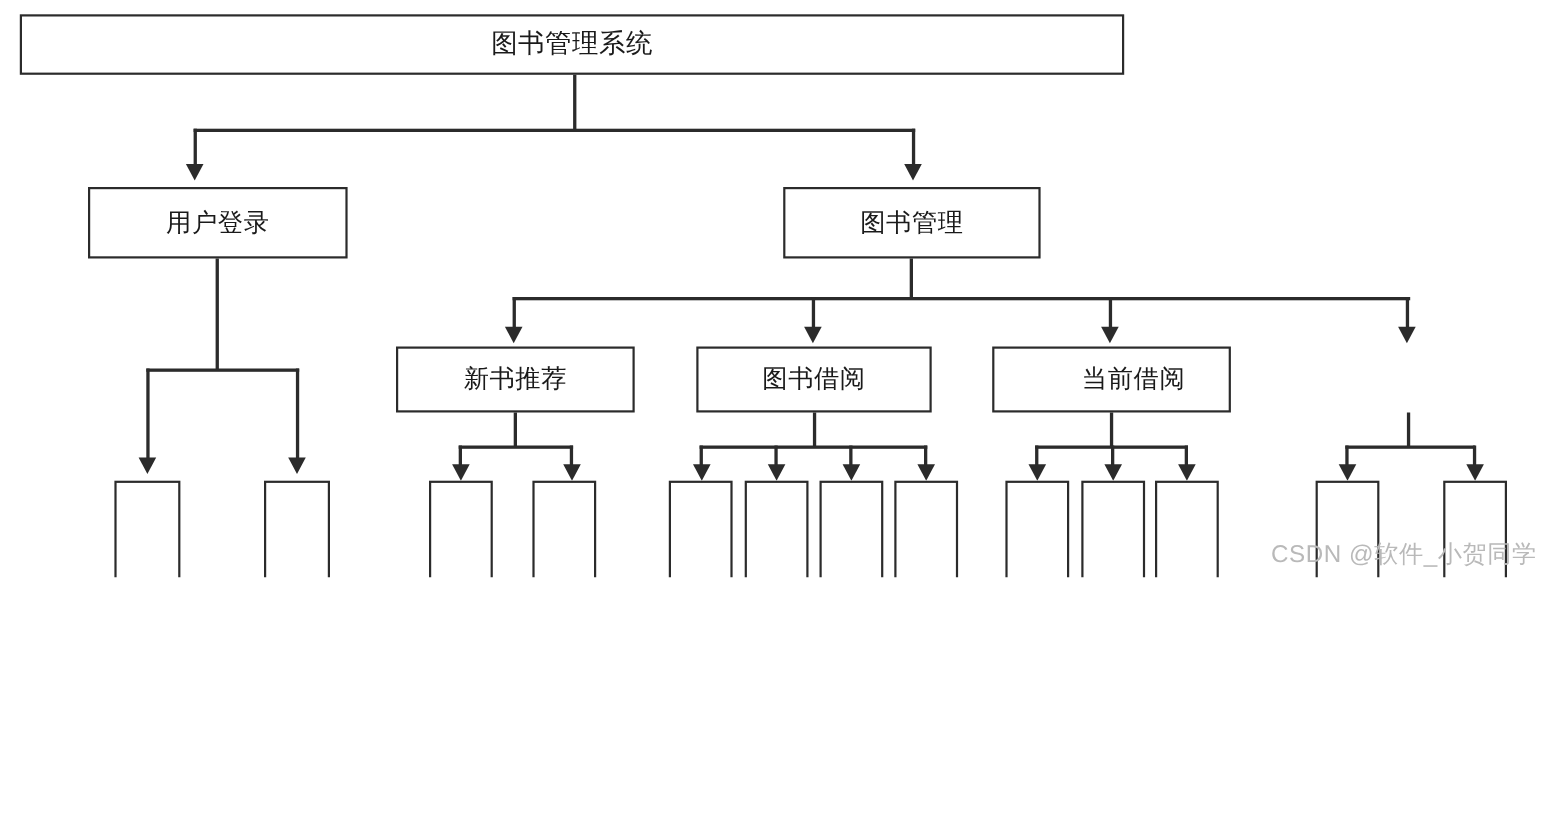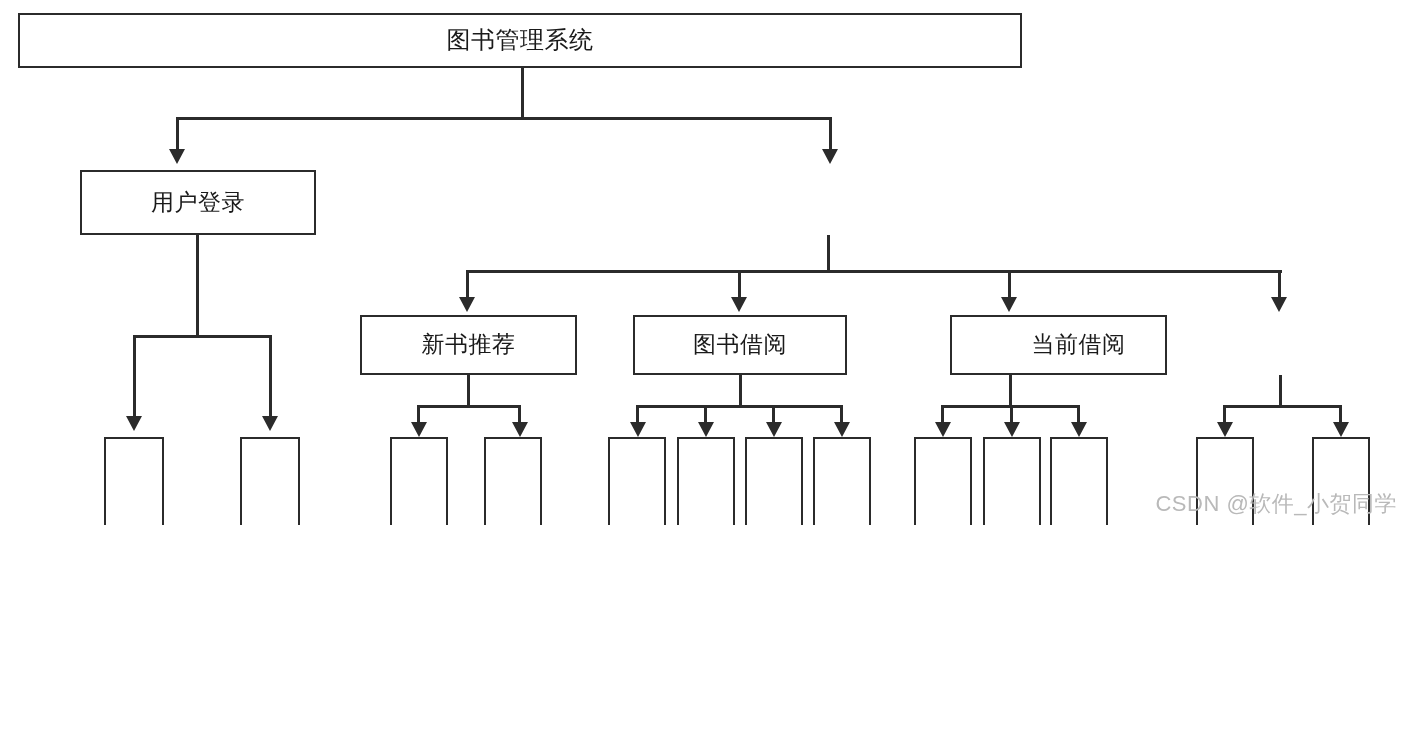--- a/index.html
+++ b/index.html
@@ -93,20 +93,23 @@
   <div class="edge v" style="left:176px;top:117px;width:3px;height:33px;"></div>
   <div class="arrow" style="left:169px;top:149px;"></div>
 
   <div class="edge v" style="left:829px;top:117px;width:3px;height:33px;"></div>
   <div class="arrow" style="left:822px;top:149px;"></div>
 
   <div class="node horiz" style="left:80px;top:170px;width:236px;height:65px;">
     <span class="label">用户登录</span>
   </div>
 
+  <div class="node horiz" style="left:712px;top:170px;width:234px;height:65px;">
+    <span class="label">图书管理</span>
+  </div>
 
   <div class="edge v" style="left:196px;top:235px;width:3px;height:102px;"></div>
   <div class="edge h" style="left:133px;top:335px;width:139px;height:3px;"></div>
   <div class="edge v" style="left:133px;top:335px;width:3px;height:82px;"></div>
   <div class="arrow" style="left:126px;top:416px;"></div>
   <div class="edge v" style="left:269px;top:335px;width:3px;height:82px;"></div>
   <div class="arrow" style="left:262px;top:416px;"></div>
 
   <div class="edge v" style="left:827px;top:235px;width:3px;height:37px;"></div>
   <div class="edge h" style="left:466px;top:270px;width:816px;height:3px;"></div>
@@ -118,21 +121,21 @@
   <div class="arrow" style="left:1001px;top:297px;"></div>
   <div class="edge v" style="left:1278px;top:270px;width:3px;height:28px;"></div>
   <div class="arrow" style="left:1271px;top:297px;"></div>
 
   <div class="node horiz" style="left:360px;top:315px;width:217px;height:60px;">
     <span class="label">新书推荐</span>
   </div>
   <div class="node horiz" style="left:633px;top:315px;width:214px;height:60px;">
     <span class="label">图书借阅</span>
   </div>
-  <div class="node horiz" style="left:950px;top:315px;width:217px;height:60px;padding-left:40px;">
+  <div class="node horiz" style="left:902px;top:315px;width:217px;height:60px;padding-left:40px;">
     <span class="label">当前借阅</span>
   </div>
 
   <div class="edge v" style="left:467px;top:375px;width:3px;height:32px;"></div>
   <div class="edge h" style="left:417px;top:405px;width:104px;height:3px;"></div>
   <div class="edge v" style="left:417px;top:405px;width:3px;height:18px;"></div>
   <div class="arrow" style="left:411px;top:422px;"></div>
   <div class="edge v" style="left:518px;top:405px;width:3px;height:18px;"></div>
   <div class="arrow" style="left:512px;top:422px;"></div>
 

